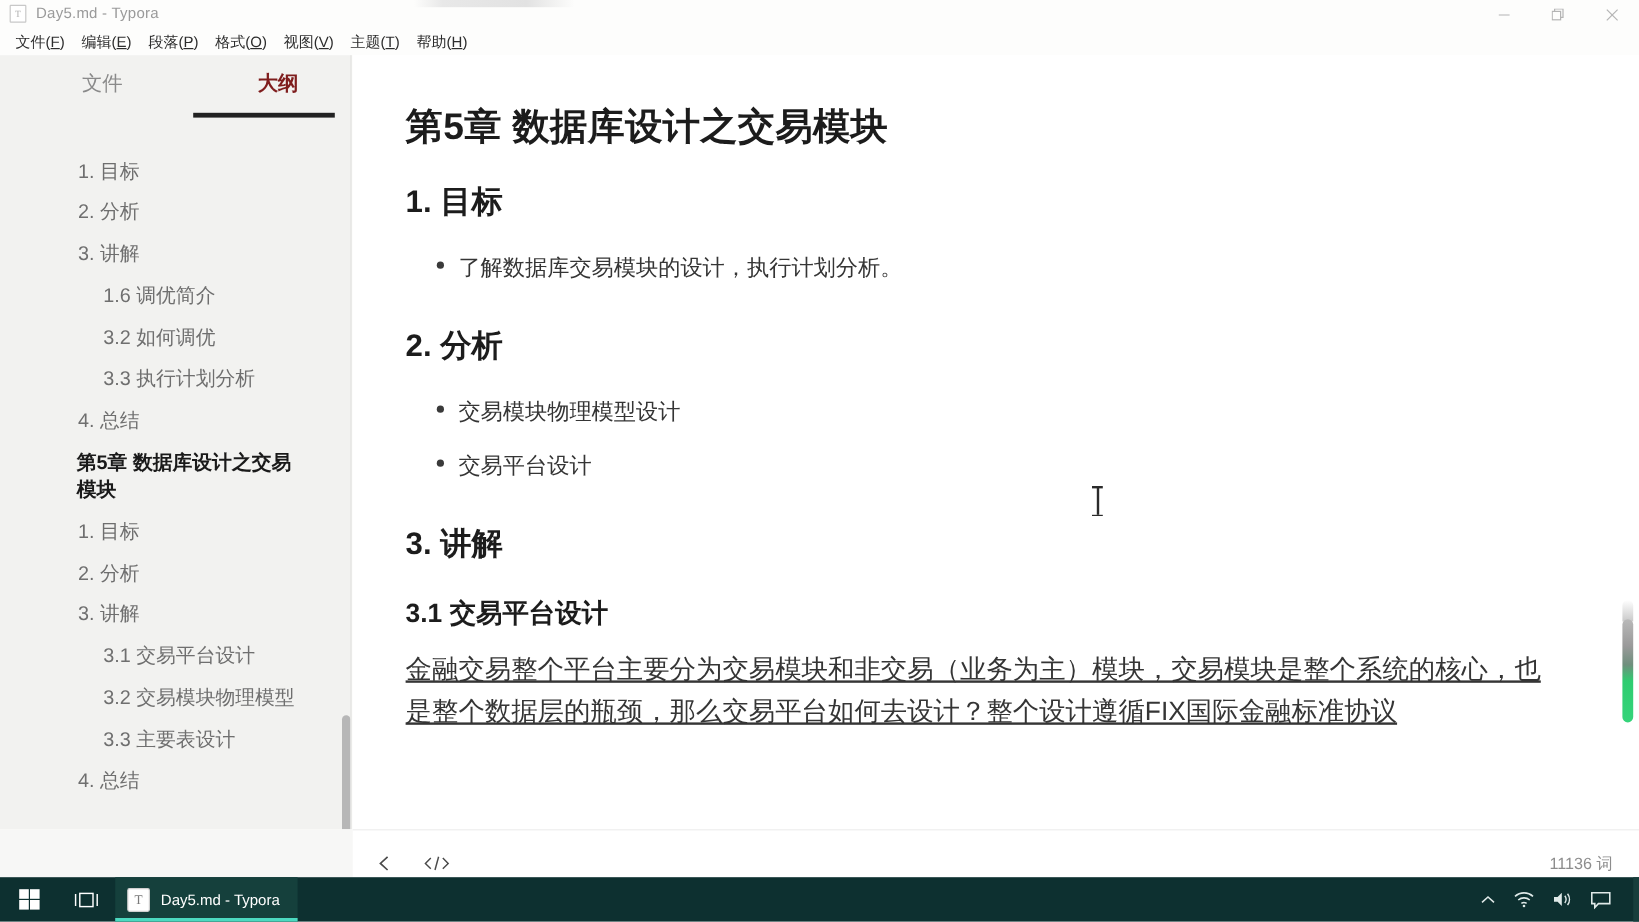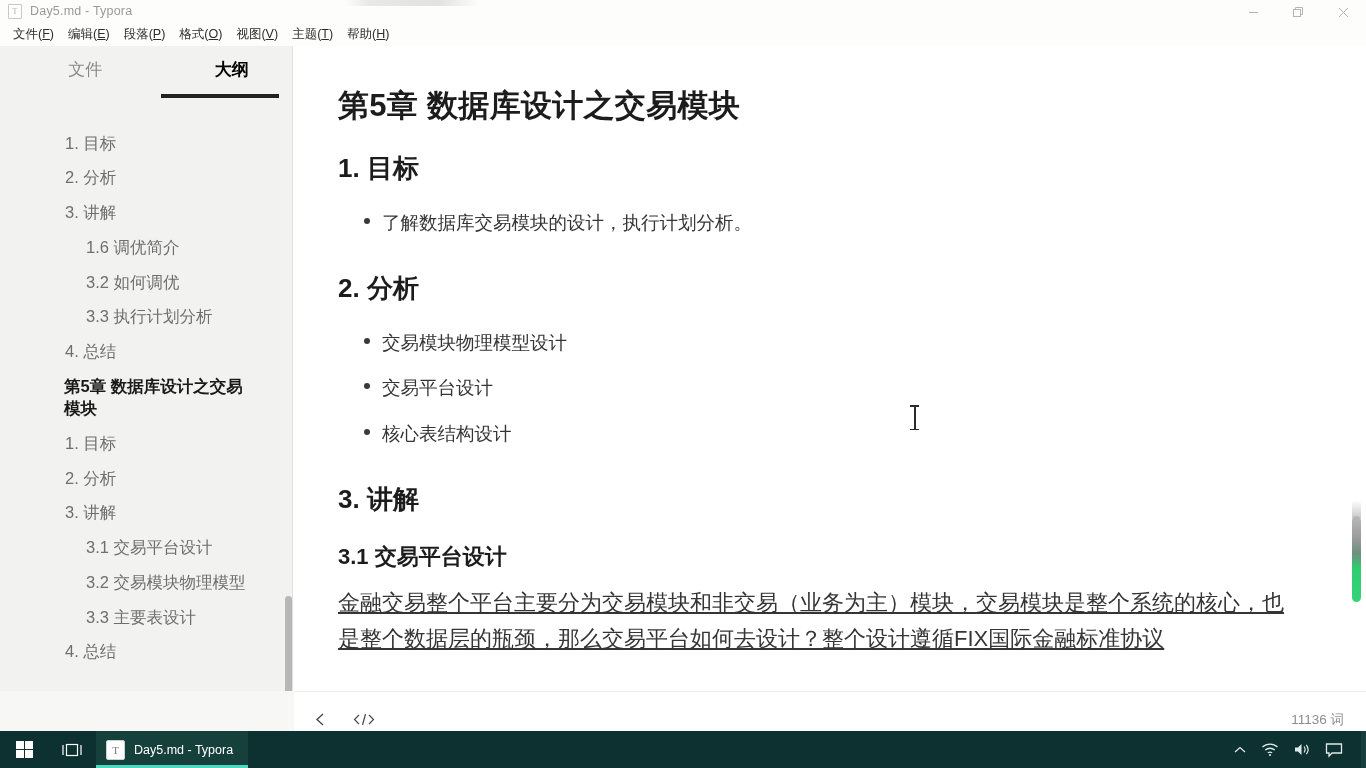--- a/index.html
+++ b/index.html
@@ -40,41 +40,41 @@
 
   
   #top-strip {
     position:absolute; left:345px; top:0px; width:134px; height:6px;
     background:linear-gradient(to right,rgba(255,255,255,0),#e8e8e8 18%,#e2e2e2 70%,rgba(240,240,240,0));
   }
 
   
   #menu-bar {
     position:absolute; left:0; top:24px; width:1366px; height:22px;
-    display:flex; align-items:flex-start; padding-left:6px;
+    display:flex; align-items:center; padding-left:6px;
   }
   .menu-item {
     font-size:12.5px; color:#2d2d2d; padding:2px 7px; white-space:nowrap;
     font-family:"Liberation Sans","DejaVu Sans",sans-serif;
   }
   .menu-item u { text-decoration:underline; }
 
   
   #sidebar {
     position:absolute; left:0; top:46px; width:293px; height:645px;
     background:#f2f2f0; border-right:1px solid #e2e2e0; overflow:hidden;
   }
   #sidebar-tabs {
     position:absolute; left:0; top:0; width:293px; height:46px; display:flex;
   }
   .side-tab {
     flex:1; text-align:center; font-size:17px; color:#8a8a8a; padding-top:12px;
     position:relative; font-family:"Liberation Sans","DejaVu Sans",sans-serif;padding-left:24px;
   }
-  .side-tab.active { color:#000000; font-weight:bold; }
+  .side-tab.active { color:#7f1d1d; font-weight:bold; }
   .side-tab.active:after {
     content:""; position:absolute; left:50%; transform:translateX(-50%);
     bottom:-6px; width:118px; height:4px; background:#222;
   }
 
   #outline {
     position:absolute; left:0; top:52px; width:293px; height:593px;
     padding-top:28px; overflow:hidden;
   }
   .ol {
@@ -268,21 +268,20 @@
 
       <h2>1. 目标</h2>
       <ul>
         <li>了解数据库交易模块的设计，执行计划分析。</li>
       </ul>
 
       <h2>2. 分析</h2>
       <ul>
         <li>交易模块物理模型设计</li>
         <li>交易平台设计</li>
-        <li>核心表结构设计</li>
       </ul>
 
       <h2>3. 讲解</h2>
       <h3>3.1 交易平台设计</h3>
       <p>金融交易整个平台主要分为交易模块和非交易（业务为主）模块，交易模块是整个系统的核心，也是整个数据层的瓶颈，那么交易平台如何去设计？整个设计遵循FIX国际金融标准协议</p>
     </div>
 
     <div id="text-cursor">
       <div class="bar-t"></div>
         <div class="stem"></div>

